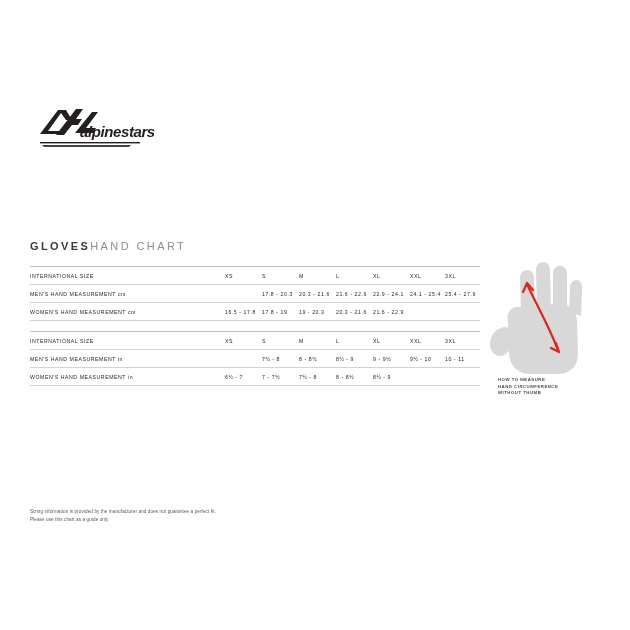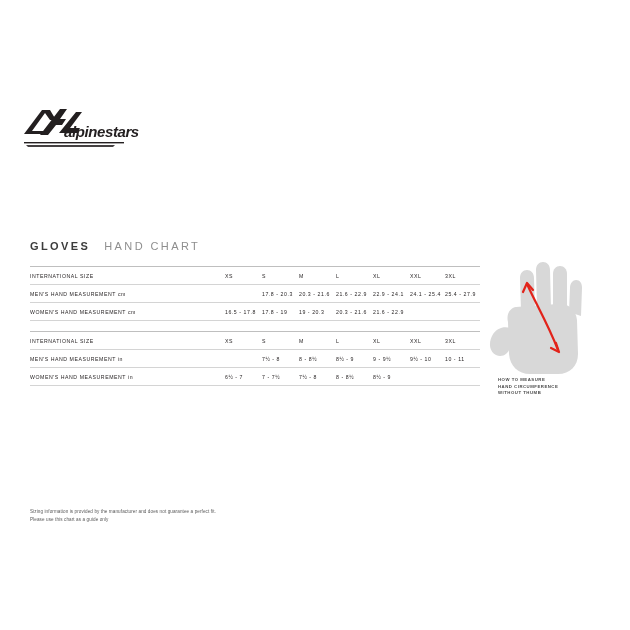--- a/index.html
+++ b/index.html
@@ -19,35 +19,35 @@
   .page {
     position: absolute;
     left: 0; top: 0;
     width: 630px;
     height: 630px;
   }
 
   
   .logo {
     position: absolute;
-    left: 20px;
+    left: 36px;
     top: 104px;
     width: 120px;
     height: 56px;
   }
   .logo svg { display: block; }
 
   
   .title-block {
     position: absolute;
     left: 30px;
     top: 240px;
     display: flex;
     align-items: baseline;
-    gap: 14px;
+    gap: 0;
     text-align: right;
   }
   .title-main {
     font-size: 11px;
     font-weight: bold;
     letter-spacing: 2.4px;
     color: #3c3c3c;
   }
   .title-sub {
     font-size: 11px;

